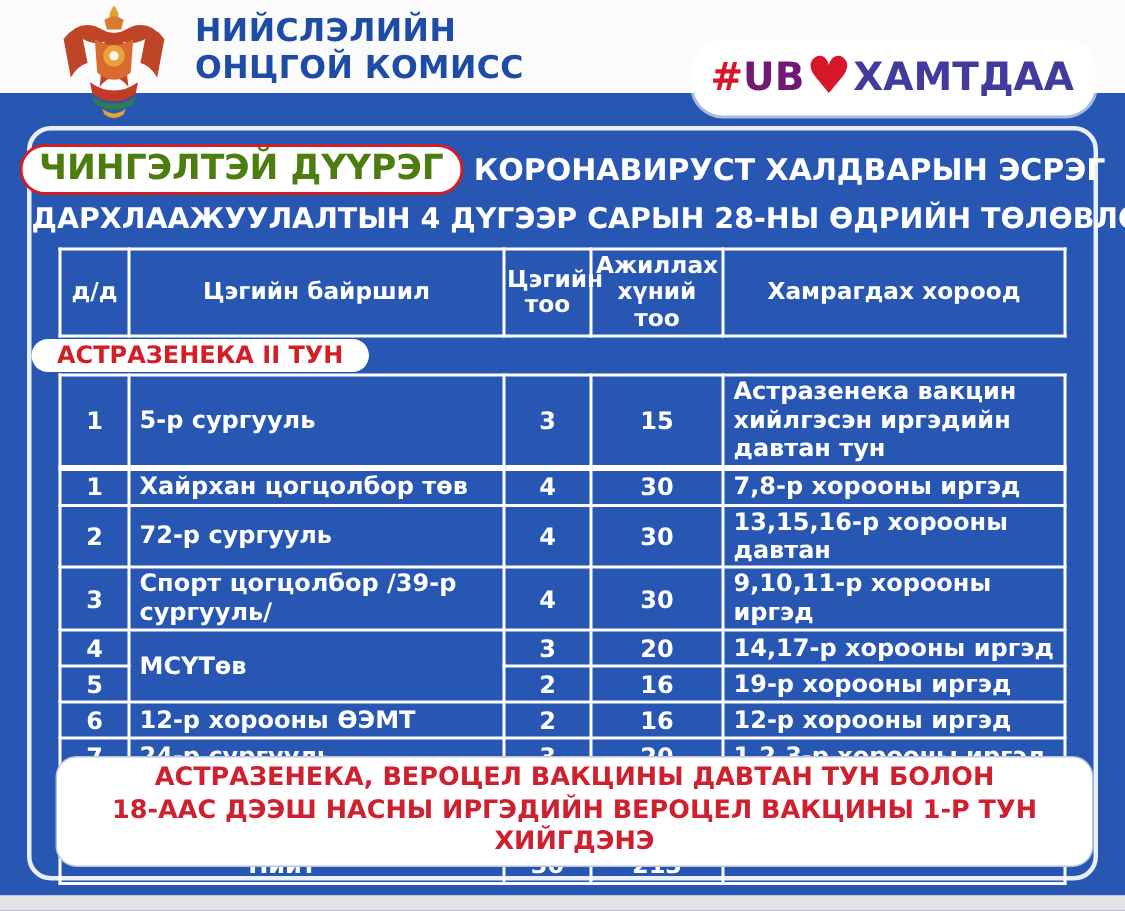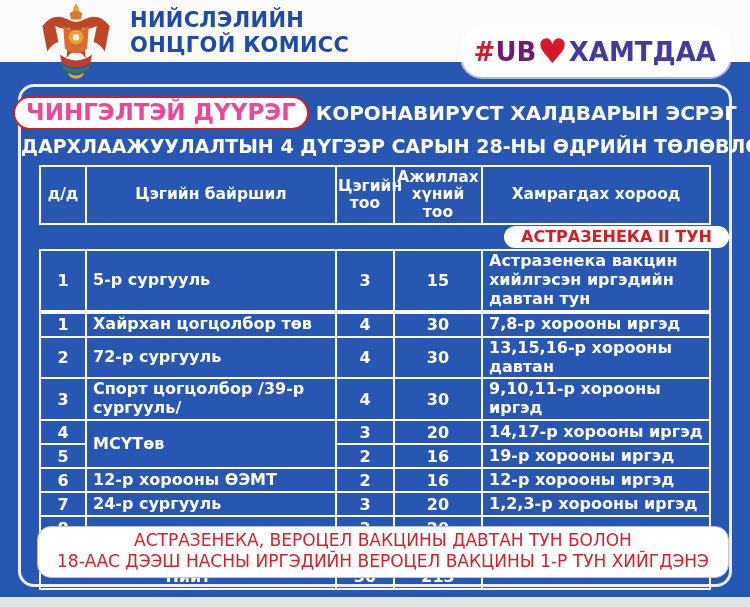--- a/index.html
+++ b/index.html
@@ -21,21 +21,21 @@
 
   
   .blue { position:absolute; top:62px; left:0; width:750px; height:535px; background:#2757b2; z-index:1; }
   .bottom-strip { position:absolute; bottom:0; left:0; width:750px; height:10px; background:#e4e4e4; z-index:2; }
 
   .container { position:absolute; top:22px; left:18px; width:714px; height:503px;
                border:3px solid #e9f0fb; border-radius:16px; }
 
   
   .title-line1 { display:flex; justify-content:center; align-items:center; gap:7px; margin-top:9px; }
-  .pill-district { background:#fff; border:2.5px solid #d21f26; border-radius:18px; color:#ec4899;
+  .pill-district { background:#fff; border:2.5px solid #d21f26; border-radius:18px; color:#4d7c0f;
                    font-weight:bold; font-size:23px; padding:1px 11px 3px; white-space:nowrap; }
   .title-rest { color:#fff; font-weight:bold; font-size:20px; white-space:nowrap; }
   .title-line2 { text-align:center; color:#fff; font-weight:bold; font-size:19px; margin-top:5px; white-space:nowrap; }
 
   
   table { width:670px; margin:0 auto; border-collapse:collapse; table-layout:fixed; }
   col.c-no   { width:46px; }
   col.c-loc  { width:250px; }
   col.c-team { width:58px; }
   col.c-staff{ width:88px; }
@@ -44,27 +44,27 @@
   th { font-size:15.5px; line-height:1.12; padding:2px 1px; font-weight:bold; }
   td { font-size:16px; }
   td.num { text-align:center; }
   td.loc, td.kho { text-align:left; padding:1px 6px; line-height:1.18; }
   tr.h-head  td, tr.h-head  th { height:46px; }
   tr.h-astra td { height:44px; }
   tr.h-sm    td { height:24px; }
   tr.h-md    td { height:37px; }
   tr.h-tot   td { height:25px; text-align:center; }
 
-  .section-band { height:24px; display:flex; justify-content:flex-end; align-items:center; }
+  .section-band { height:24px; display:flex; justify-content:flex-start; align-items:center; }
   .section-pill { background:#fff; border-radius:14px; color:#d21f26; font-weight:bold;
                   font-size:16px; line-height:21px; padding:0 17px 1px; white-space:nowrap; }
 
   
   .banner { position:absolute; left:16px; right:0; bottom:6px; background:#fff; border:1px solid #b9c4d8;
-            border-radius:14px; text-align:center; color:#cf2030; font-weight:normal; font-size:17px;
+            border-radius:14px; text-align:center; color:#cf2030; font-weight:bold; font-size:17px;
             line-height:1.25; padding:3px 4px 5px; }
 </style>
 </head>
 <body>
 
 <div class="page">
 
   <div class="topbar">
     <div class="org-title">
       <div>НИЙСЛЭЛИЙН</div>

